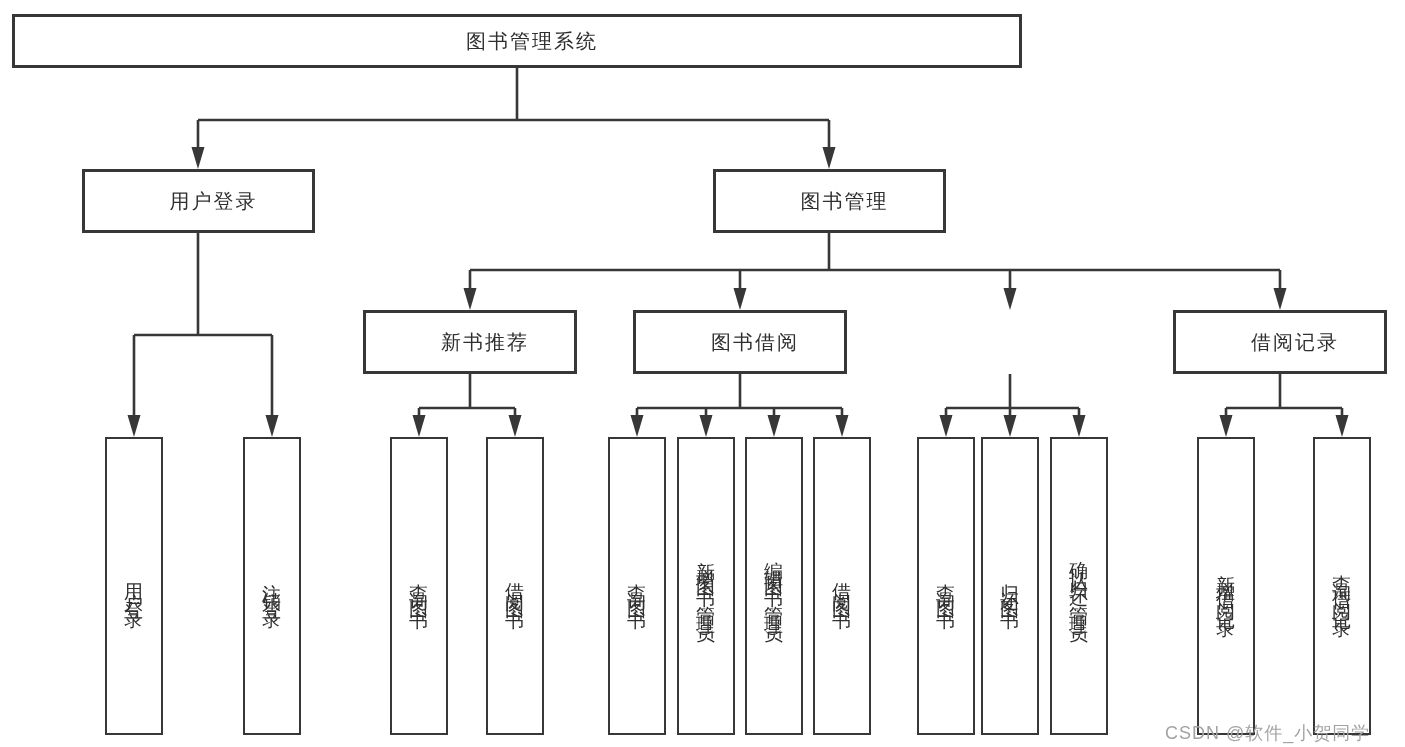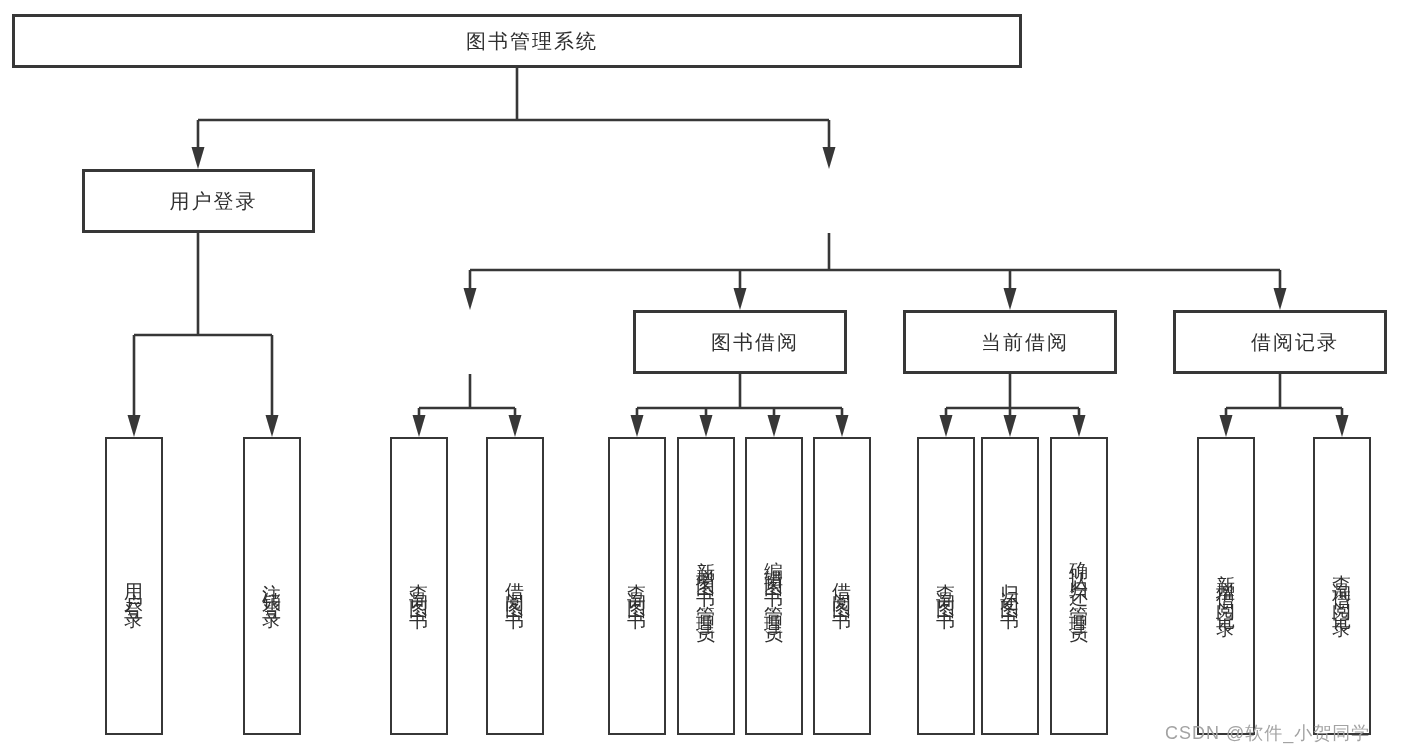--- a/index.html
+++ b/index.html
@@ -138,27 +138,30 @@
     </g>
   </svg>
 
   <div class="hbox n-root">
     <span>图书管理系统</span>
   </div>
 
   <div class="hbox n-l2 n-user">
     <span>用户登录</span>
   </div>
-
+  <div class="hbox n-l2 n-mgmt">
+    <span>图书管理</span>
+  </div>
+
+  <div class="hbox n-l3 n-rec">
+    <span>新书推荐</span>
+  </div>
   <div class="hbox n-l3 n-bor">
     <span>图书借阅</span>
   </div>
-  <div class="hbox n-l3 n-cur">
-    <span>当前借阅</span>
-  </div>
   <div class="hbox n-l3 n-log">
     <span>借阅记录</span>
   </div>
 
   <div class="vbox v1">
     <span>用户登录</span>
   </div>
   <div class="vbox v2">
     <span>注销登录</span>
   </div>

